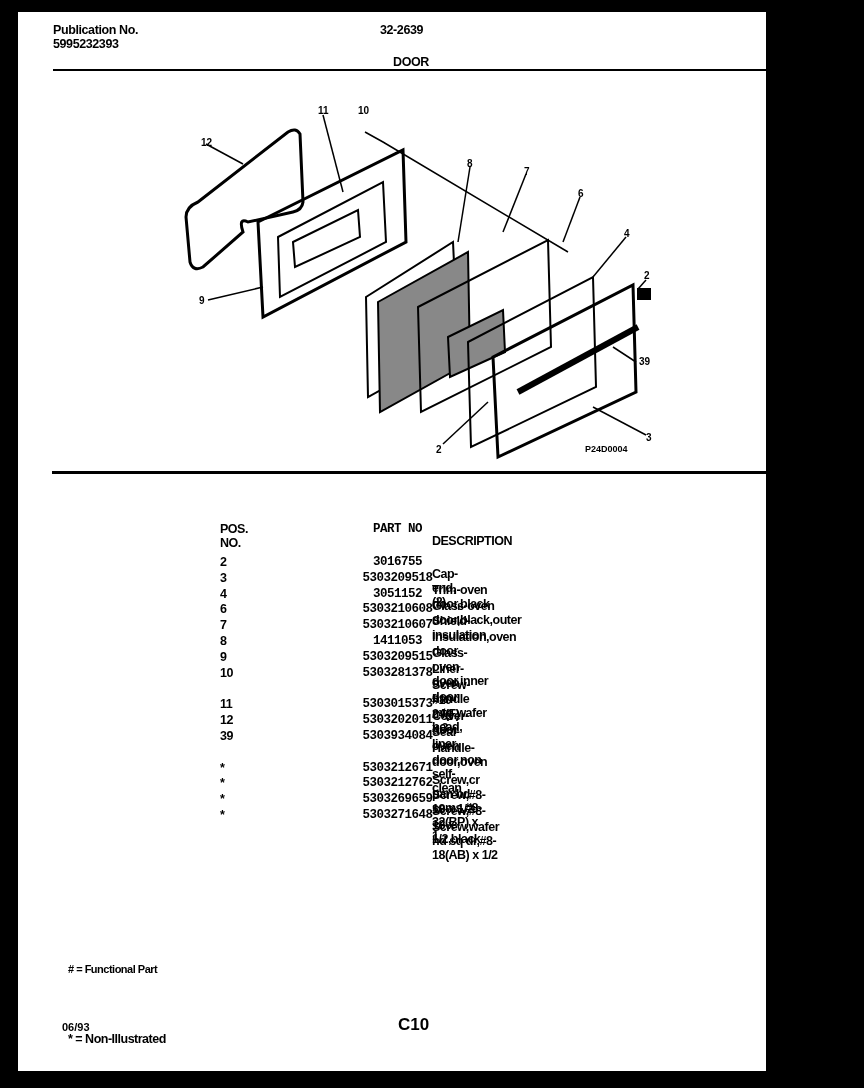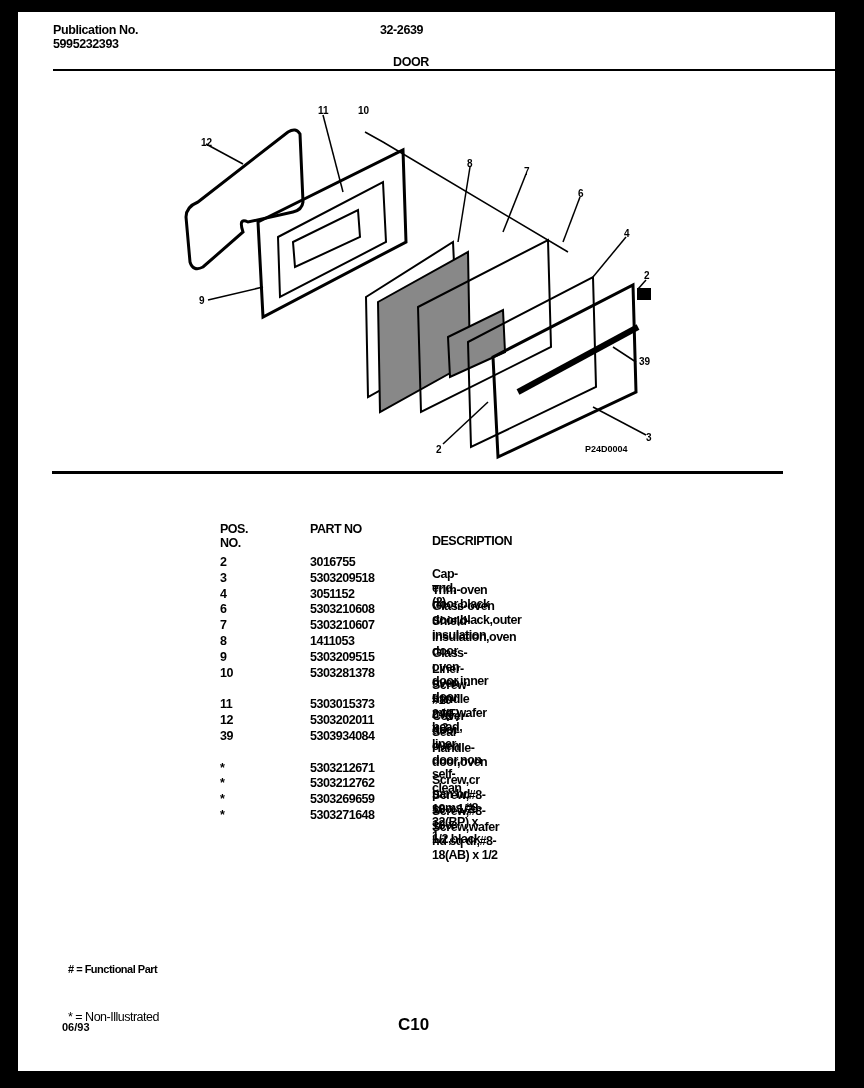--- a/index.html
+++ b/index.html
@@ -1,31 +1,31 @@
 <!DOCTYPE html>
 <html><head>
 <meta charset="utf-8">
 <style>
   html, body { margin: 0; padding: 0; }
   body {
     width: 864px; height: 1088px; background: #000; position: relative; overflow: hidden;
     font-family: "Liberation Sans", sans-serif; color: #000;
   }
   .page {
-    position: absolute; left: 18px; top: 12px; width: 817px; height: 1059px;
+    position: absolute; left: 18px; top: 12px; width: 748px; height: 1059px;
     background: #fff;
   }
   .abs { position: absolute; white-space: nowrap; }
   .hdr { font-size: 12.5px; letter-spacing: -0.4px; font-weight: bold; }
   .rule { position: absolute; height: 3px; background: #000; }
   .tbl { position: absolute; left: 202px; top: 510px; font-size: 12.5px; font-weight: bold; letter-spacing: -0.5px; }
   .thead, .trow { position: relative; height: 15.8px; }
   .thead { height: 33px; }
   .c-pos { position: absolute; left: 0; }
-  .c-part { position: absolute; left: 90px; width: 175px; text-align: left; }
+  .c-part { position: absolute; left: 90px; width: 175px; text-align: center; font-family: Liberation Mono, monospace; }
   .c-desc { position: absolute; left: 212px; margin-top: 12px; }
   .gap { height: 16px; }
   .diagram { position: absolute; left: 150px; top: 80px; width: 500px; height: 370px; }
   .lbl { font-size: 10px; font-weight: bold; position: absolute; }
 </style>
 </head>
 <body>
 
 <div class="page">
 
@@ -175,17 +175,17 @@
         <span class="c-desc">Screw,#8-18 x 1/2,black</span>
       </div>
     <div class="trow">
         <span class="c-pos">*</span>
         <span class="c-part">5303271648</span>
         <span class="c-desc">Screw,wafer hd sq dr,#8-18(AB) x 1/2</span>
       </div>
   </div>
 
   <div class="abs" style="left:50px;top:951px;font-size:11px;font-weight:bold;letter-spacing:-0.5px;"># = Functional Part</div>
-  <div class="abs" style="left:50px;top:998px;font-size:12.5px;font-weight:normal;letter-spacing:-0.5px;">* = Non-Illustrated</div>
+  <div class="abs" style="left:50px;top:1020px;font-size:12.5px;font-weight:bold;letter-spacing:-0.5px;">* = Non-Illustrated</div>
 
   <div class="abs" style="left:44px;top:1009px;font-size:11px;font-weight:bold;">06/93</div>
   <div class="abs" style="left:380px;top:1003px;font-size:17px;font-weight:bold;">C10</div>
 </div>
 
 </body></html>

